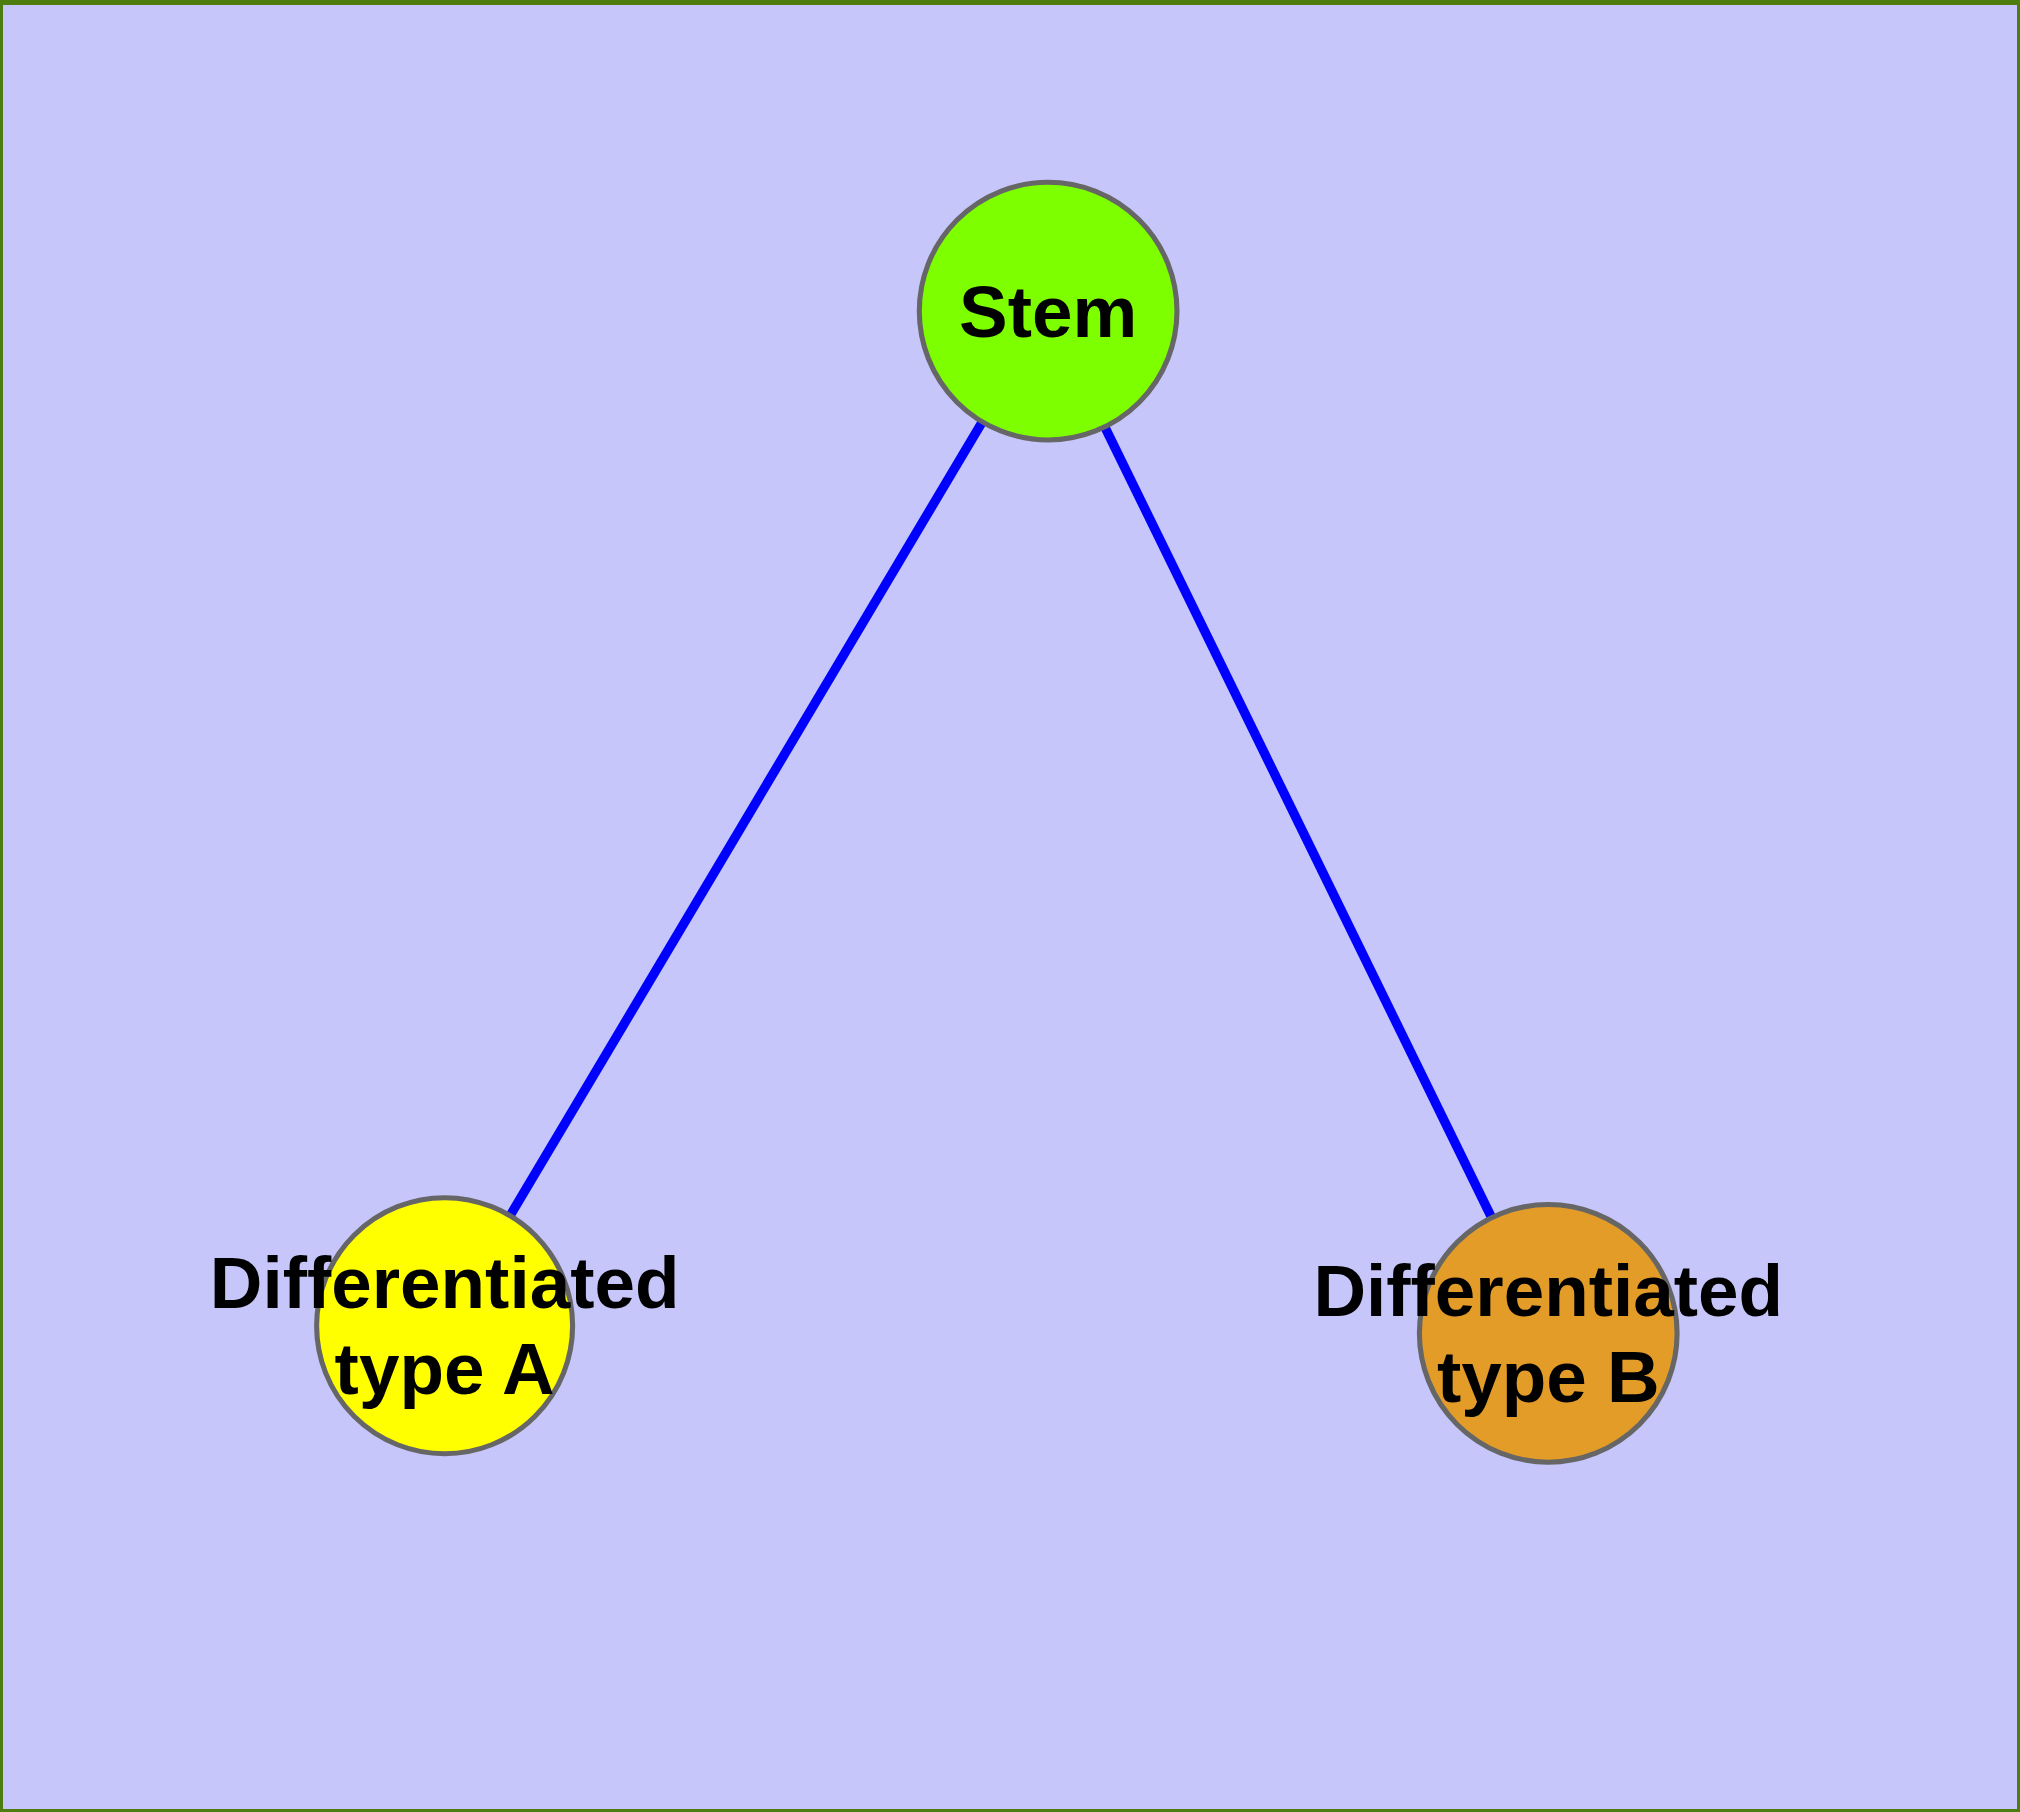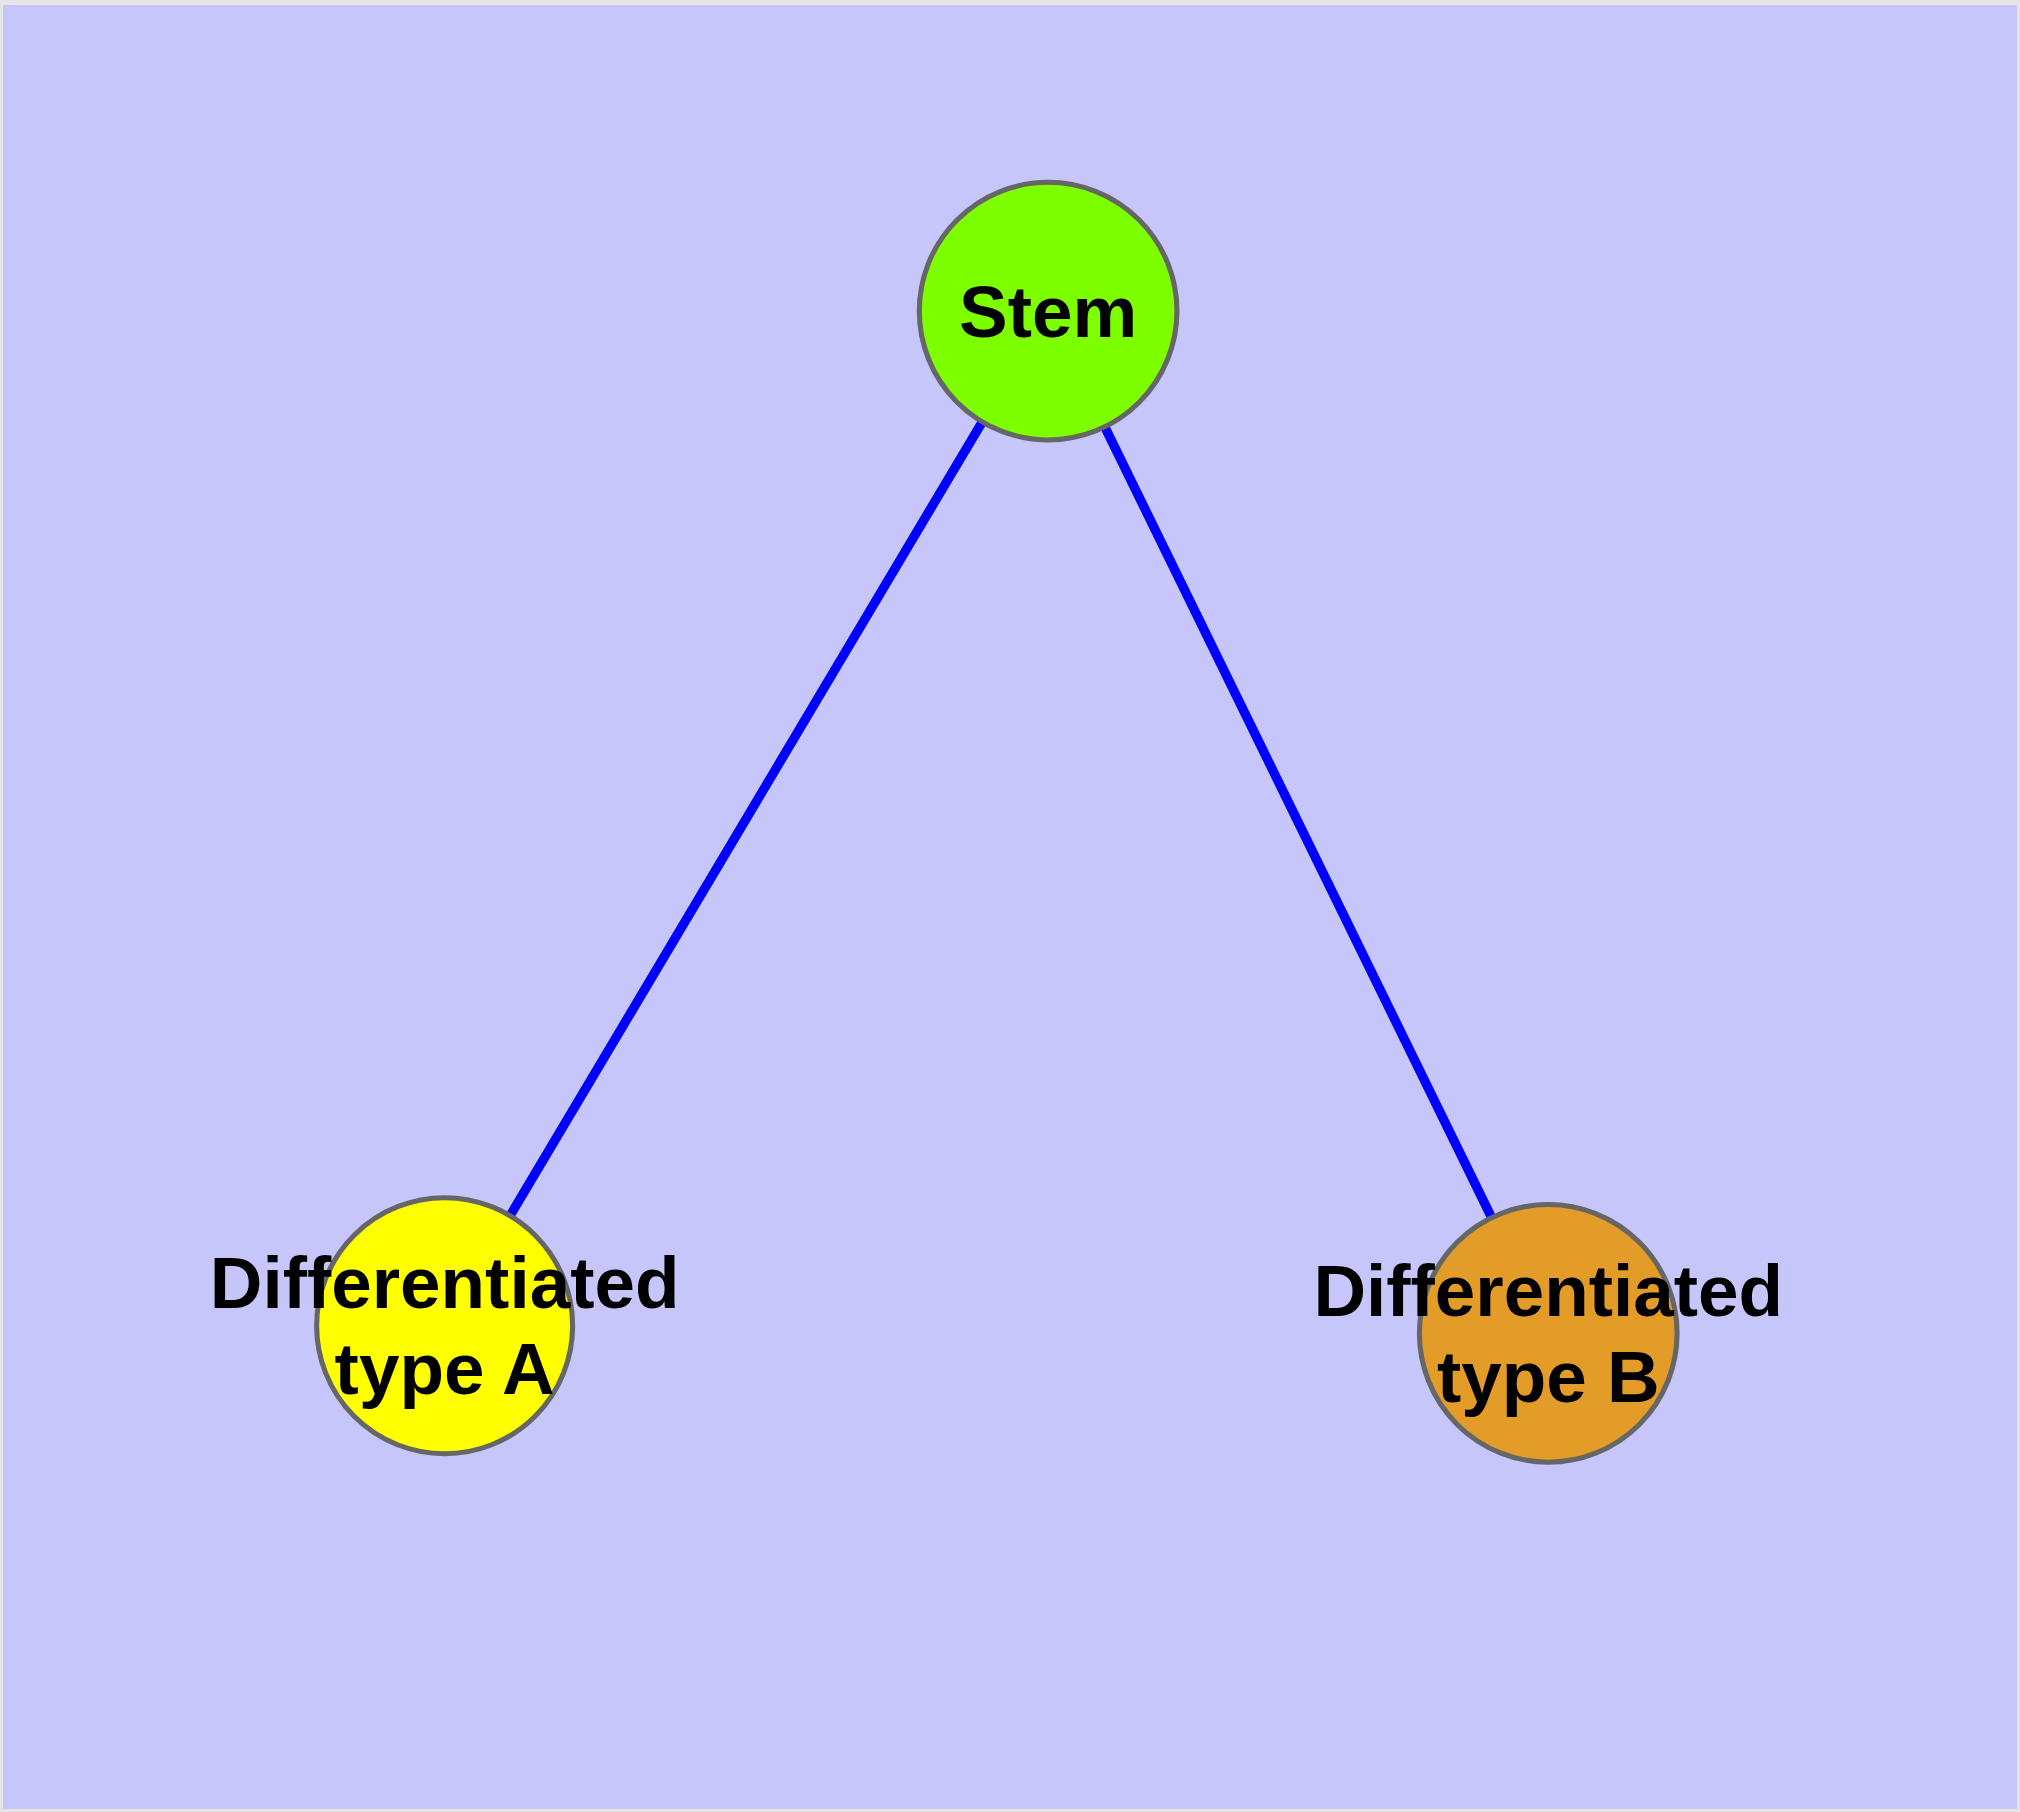--- a/index.html
+++ b/index.html
@@ -11,21 +11,21 @@
   body {
     width: 2021px;
     height: 1812px;
     overflow: hidden;
     font-family: "Liberation Sans", sans-serif;
   }
   #graph-canvas {
     position: relative;
     width: 2021px;
     height: 1812px;
-    background: #e5e5e5;
+    background: #4d7c0f;
     box-sizing: border-box;
   }
   #graph-plot {
     position: absolute;
     left: 3.4px;
     top: 5.1px;
     width: 2014px;
     height: 1804px;
     background: #c6c6fb;
     overflow: visible;

